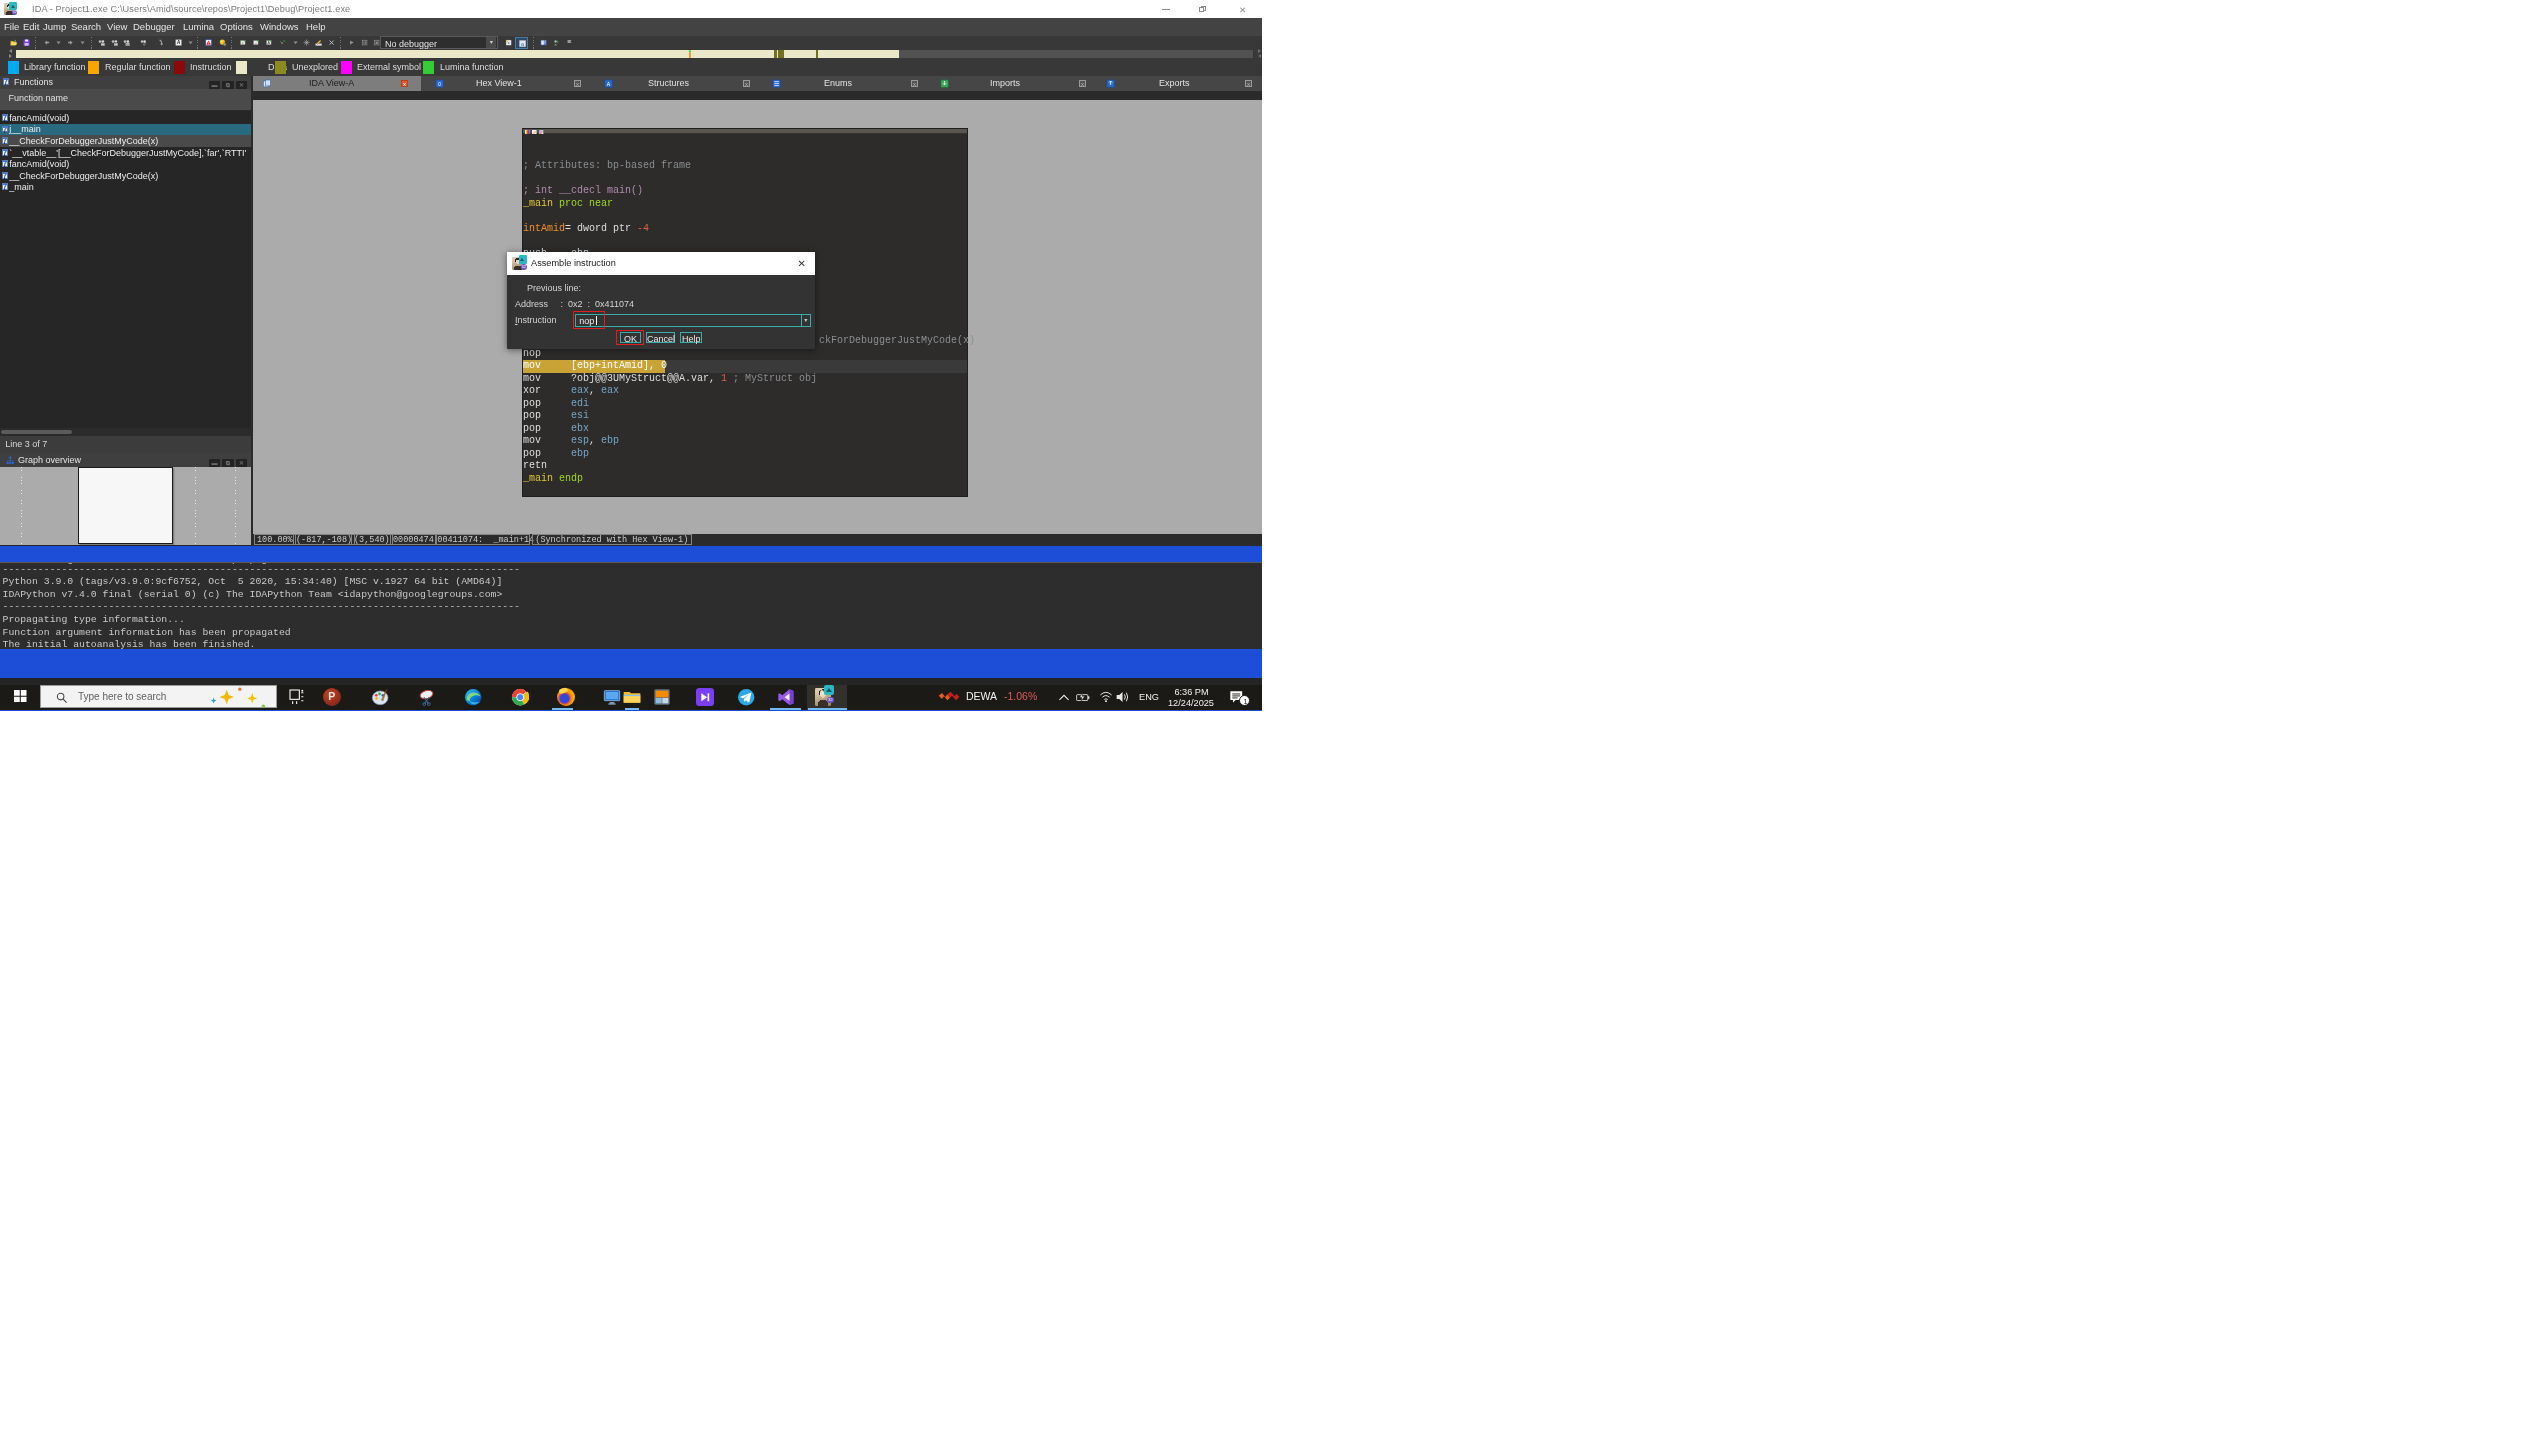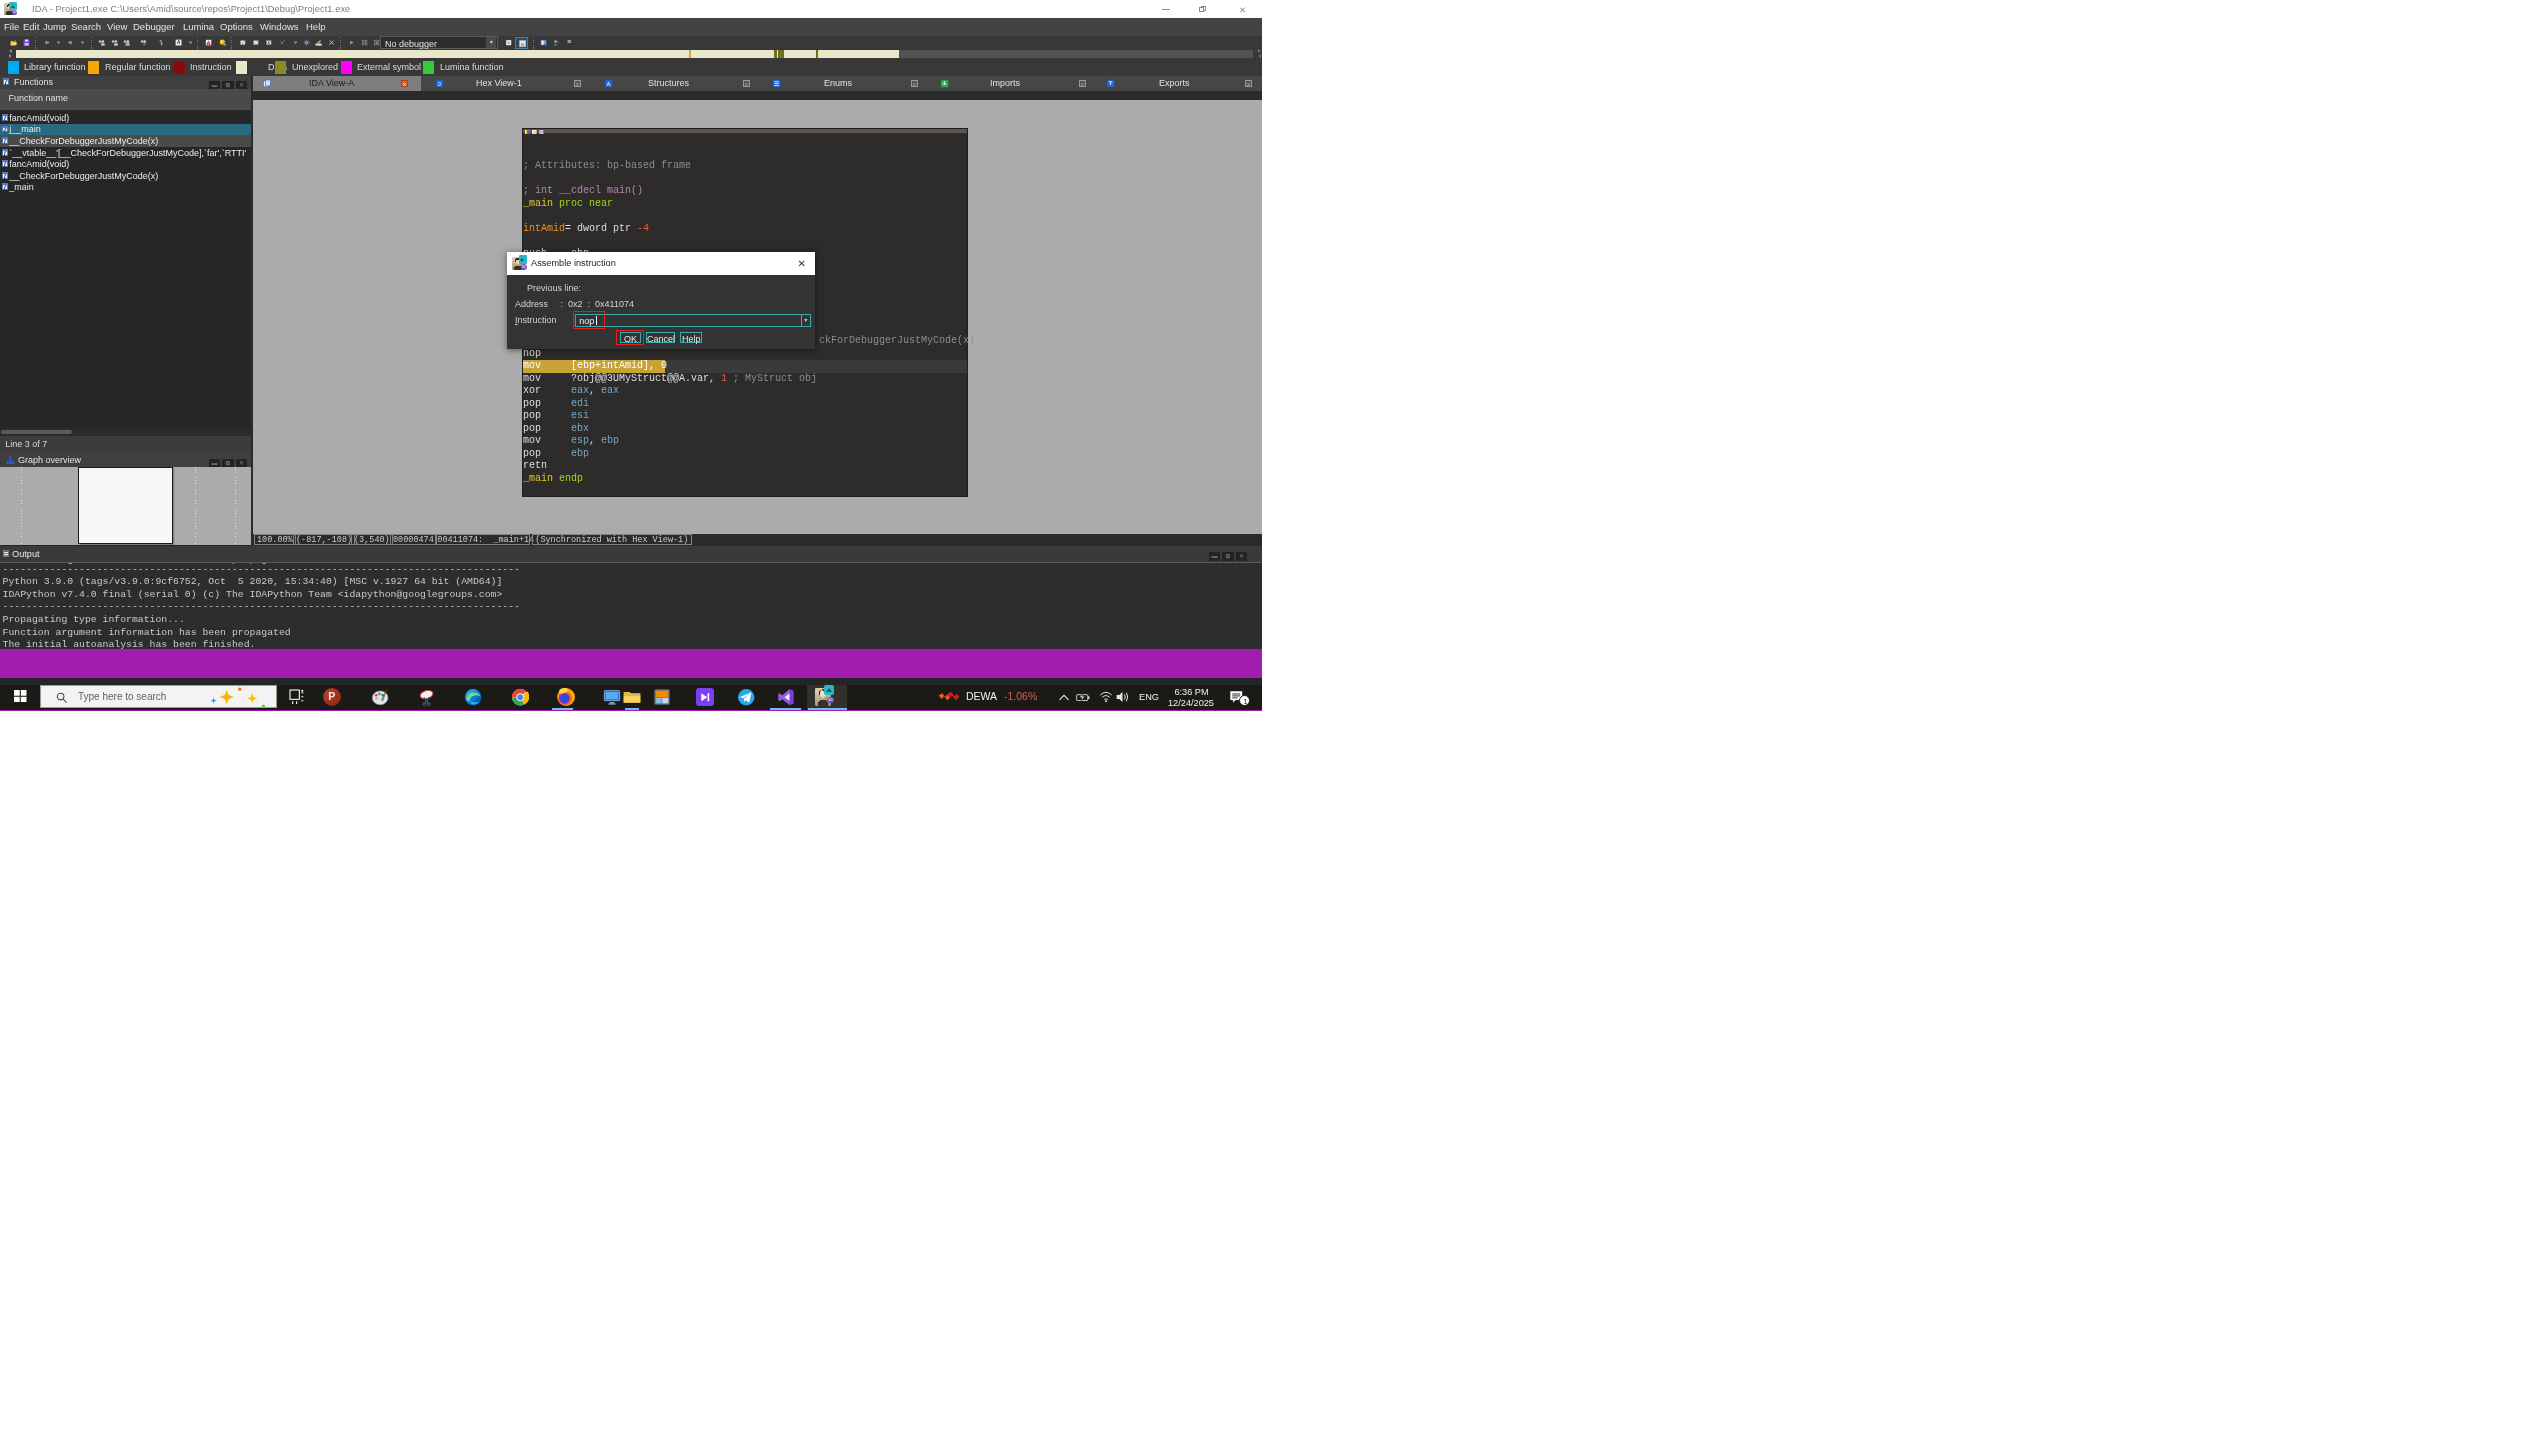--- a/index.html
+++ b/index.html
@@ -1,19 +1,19 @@
 <!DOCTYPE html>
 <html style="font-size:10.5px"><head>
 <meta charset="utf-8">
 <style>
   * { margin:0; padding:0; box-sizing:border-box; }
   html,body { width:1262px; height:726px; overflow:hidden; background:#fff; }
   body { font-family:"Liberation Sans", sans-serif; }
   .abs { position:absolute; }
-  #root { position:relative; width:1454px; height:726px; background:#a21caf;padding-left:10px; }
+  #root { position:relative; width:1454px; height:726px; background:#1d4ed8;padding-left:10px; }
   .mono { font-family:"Liberation Mono", monospace; }
 
   
   #titlebar { left:0; top:0; width:1262px; height:18px; background:#ffffff; }
   #titletext { left:32px; top:3.6px; font-size:9.2px; color:#7b7b7b; letter-spacing:0.1px;}
   .winctl { top:8px; color:#8a8a8a; }
 
   
   #menubar { left:0; top:18px; width:1262px; height:18px; background:#434343; color:#e4e4e4; font-size:9.5px; }
   #menubar span { position:absolute; top:3.3px; }
@@ -528,28 +528,20 @@
         <span style="position:absolute; left:20px; top:1.3px; width:0.7px; height:9.2px; background:#fff;"></span>
         <span id="comboarr">▼</span>
       </div>
     <div class="dbtn" style="left:113px; width:21px;"><span style="position:relative; top:0.7px;">OK</span></div>
     <div class="dbtn" style="left:139px; width:29px;"><span style="position:relative; top:0.7px;">Cancel</span></div>
     <div class="dbtn" style="left:173px; width:22.4px;"><span style="position:relative; top:0.7px;">Help</span></div>
     <div class="redbox" style="left:66px; top:59px; width:32px; height:18px;"></div>
     <div class="redbox" style="left:109px; top:78px; width:28px; height:15px;"></div>
   </div>
 
-  <div class="abs" id="outhead">
-    <div class="abs" style="left:2.6px; top:4px; width:6.6px; height:6.6px; background:#e8e8e8; border:0.7px solid #777;"></div>
-      <div class="abs" style="left:3.6px; top:5.3px; width:4.6px; height:1px; background:#3a6ea5;"></div>
-      <div class="abs" style="left:3.6px; top:7.2px; width:4.6px; height:0.7px; background:#888;"></div>
-      <div class="abs" style="left:3.6px; top:8.5px; width:4.6px; height:0.7px; background:#888;"></div>
-    <span class="abs" style="left:12px; top:2.6px; color:#e8e8e8; font-size:9.2px;">Output</span>
-    <div class="hdrbtns" style="right:15px; top:2px;"><span class="hbtn">▬</span><span class="hbtn">⧉</span><span class="hbtn">✕</span></div>
-  </div>
   <div class="abs" id="outbody">
       <div style="position:absolute; left:2.6px; top:0px; height:3.6px; overflow:hidden;">
         <pre style="margin-top:-9px; font-family:'Liberation Mono',monospace; font-size:9.8px; line-height:12.6px; color:#c9c9c9;">Function argument information has been propagated</pre>
       </div>
       <pre id="outpre">----------------------------------------------------------------------------------------
 Python 3.9.0 (tags/v3.9.0:9cf6752, Oct  5 2020, 15:34:40) [MSC v.1927 64 bit (AMD64)]
 IDAPython v7.4.0 final (serial 0) (c) The IDAPython Team &lt;idapython@googlegroups.com&gt;
 ----------------------------------------------------------------------------------------
 Propagating type information...
 Function argument information has been propagated

